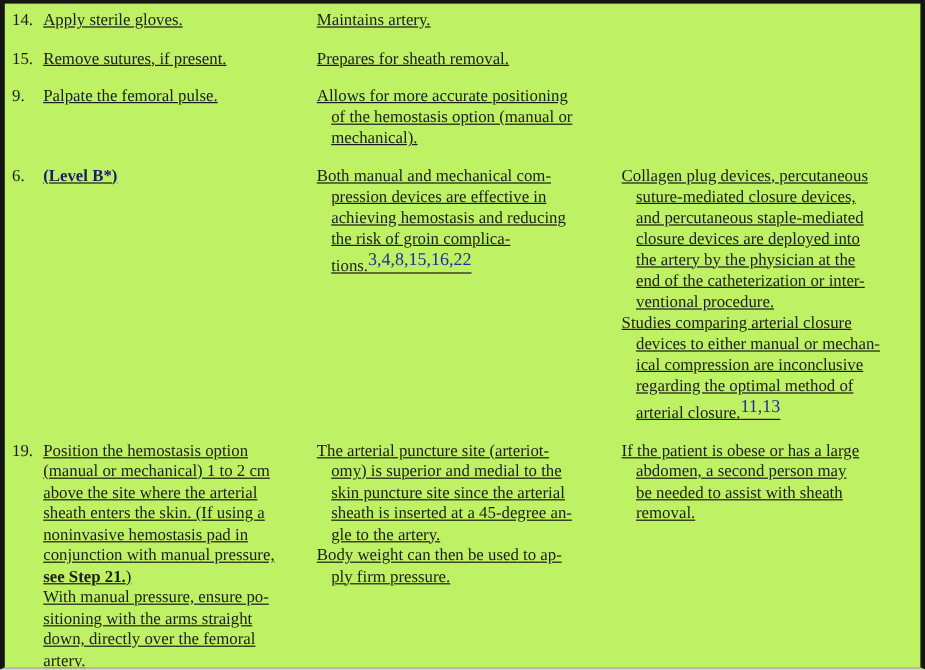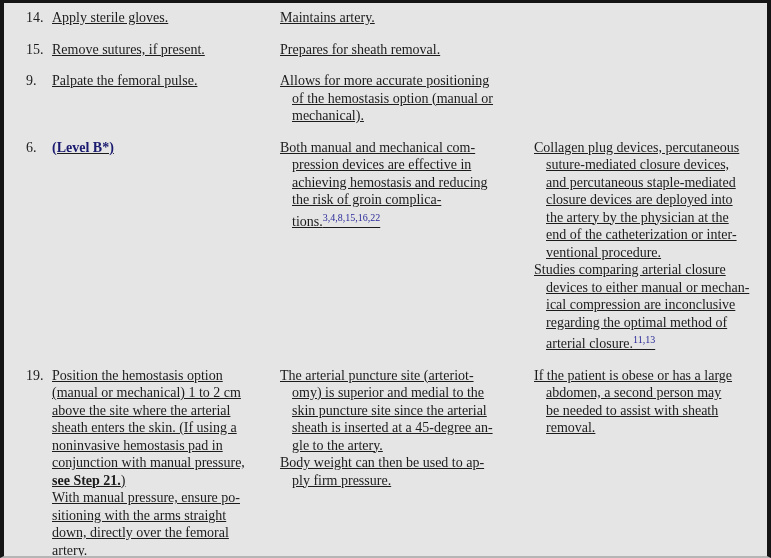--- a/index.html
+++ b/index.html
@@ -10,23 +10,23 @@
     color:#1c1c1c;
     overflow:hidden;
   }
   .page{
     box-sizing:border-box;
     width:771px;height:558px;
     border-top:3px solid #151515;
     border-left:4px solid #151515;
     border-right:4px solid #151515;
     border-bottom:2px solid #b5b5b5;
-    padding:6px 0 0 22px;
+    padding:6px 0 0 6px;
     overflow:hidden;
-    background:#e5e5e5;
+    background:#bef264;
   }
   .row{
     display:grid;
     grid-template-columns:254px 254px auto;
     margin-bottom:14px;
   }
   .row:last-child{margin-bottom:0;}
   .cell{
     font-size:14px;
     line-height:17.5px;
@@ -42,21 +42,21 @@
     white-space:pre;
     text-decoration:underline;
   }
   .para.hang{
     padding-left:12px;
     text-indent:-12px;
   }
   .seg-bold{font-weight:bold;}
   .seg-bold-navy{font-weight:bold;color:var(--navy,#1a1a70);}
   .seg-sup{
-    font-size:10px;
+    font-size:15px;
     vertical-align:5px;
     color:var(--refblue,#29299a);
   }
 </style>
 </head>
 <body>
 
 <div class="page">
   <div id="table-body">
       <div class="row">

